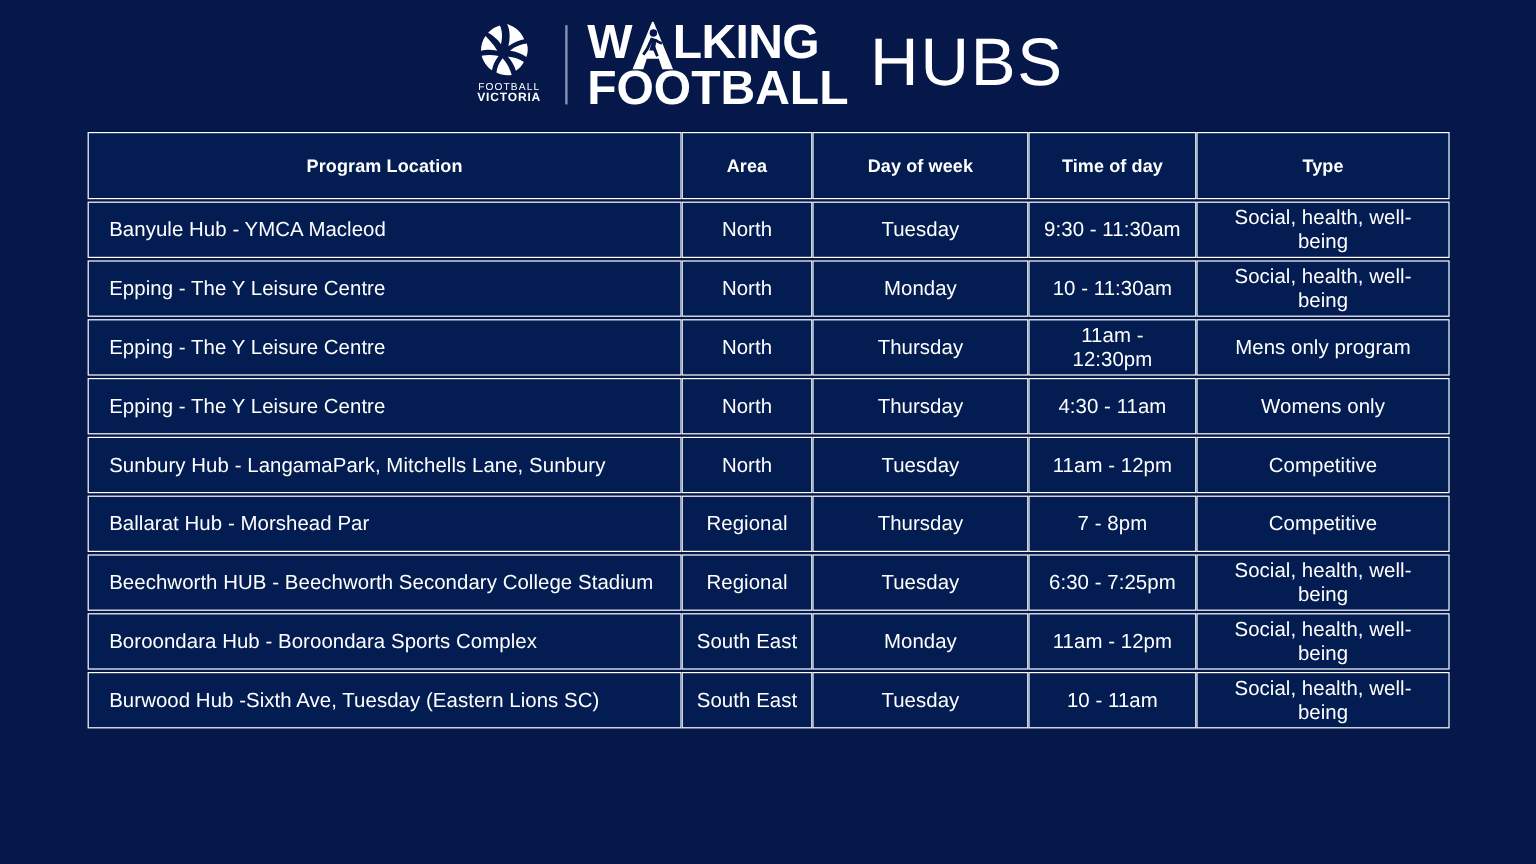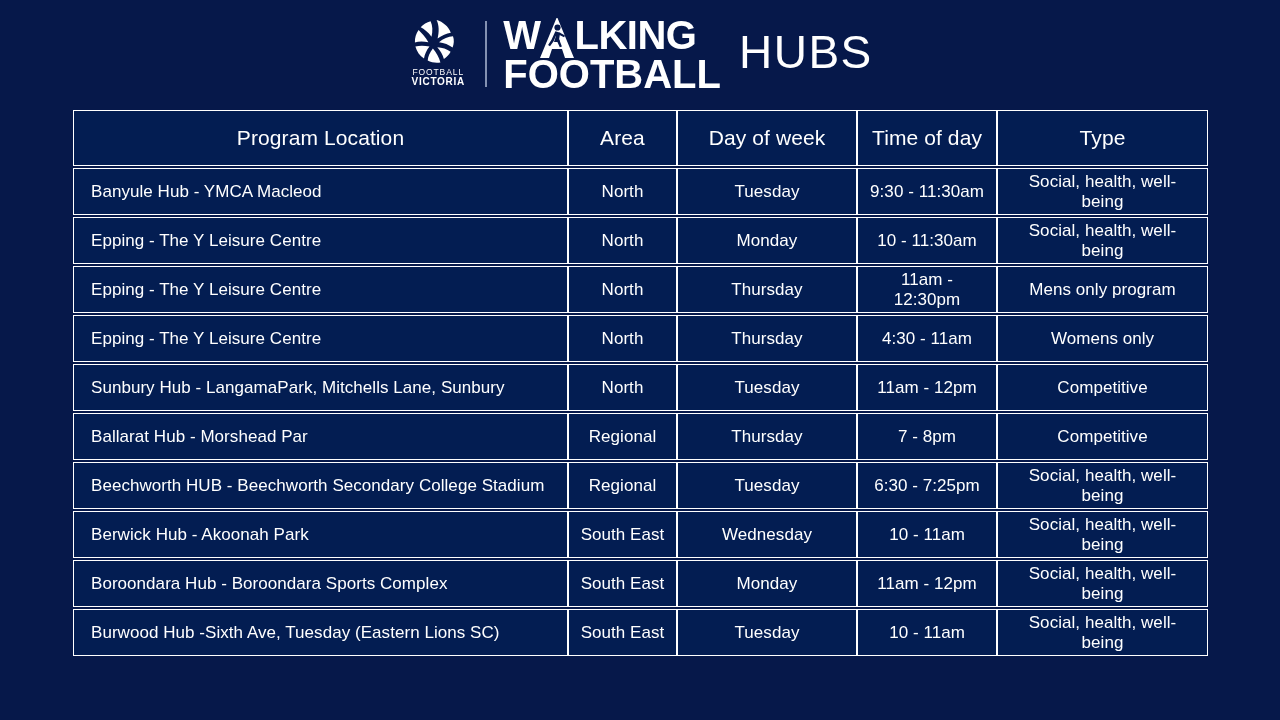--- a/index.html
+++ b/index.html
@@ -63,21 +63,21 @@
     display:flex;align-items:center;
   }
   .wm-walk-a{
     position:relative;display:inline-block;
     width:34px;height:40px;vertical-align:bottom;
   }
   .wm-walk-a svg{position:absolute;left:0;top:2px;}
   .wordmark .wm-row2{letter-spacing:0px;}
 
   .hubs{
-    font-size:46px;
+    font-size:56px;
     font-weight:300;
     letter-spacing:1.5px;
     color:#ffffff;
     line-height:1;
     padding-bottom:4px;
   }
 
   
   .table-wrap{
     position:absolute;
@@ -93,22 +93,22 @@
   table.schedule th,
   table.schedule td{
     background:#031d52;
     border:1.5px solid #ffffff;
     height:47px;
     padding:0 10px;
     vertical-align:middle;
     box-sizing:border-box;
   }
   table.schedule th{
-    font-size:21px;
-    font-weight:400;
+    font-size:15px;
+    font-weight:700;
     text-align:center;
     height:56px;
     letter-spacing:.1px;
   }
   table.schedule td{
     font-size:17px;
     font-weight:400;
     text-align:center;
     letter-spacing:.05px;
   }
@@ -230,27 +230,20 @@
           <td>Competitive</td>
         </tr>
         <tr>
           <td class="loc">Beechworth HUB - Beechworth Secondary College Stadium</td>
           <td>Regional</td>
           <td>Tuesday</td>
           <td>6:30 - 7:25pm</td>
           <td>Social, health, well-being</td>
         </tr>
         <tr>
-          <td class="loc">Berwick Hub - Akoonah Park</td>
-          <td>South East</td>
-          <td>Wednesday</td>
-          <td>10 - 11am</td>
-          <td>Social, health, well-being</td>
-        </tr>
-        <tr>
           <td class="loc">Boroondara Hub - Boroondara Sports Complex</td>
           <td>South East</td>
           <td>Monday</td>
           <td>11am - 12pm</td>
           <td>Social, health, well-being</td>
         </tr>
         <tr>
           <td class="loc">Burwood Hub -Sixth Ave, Tuesday (Eastern Lions SC)</td>
           <td>South East</td>
           <td>Tuesday</td>

